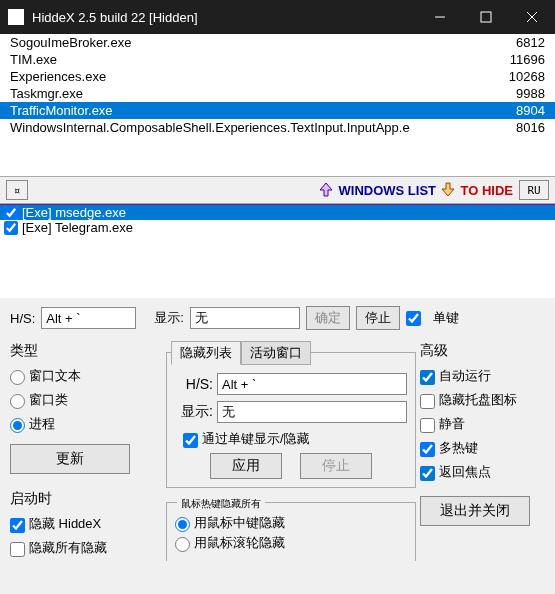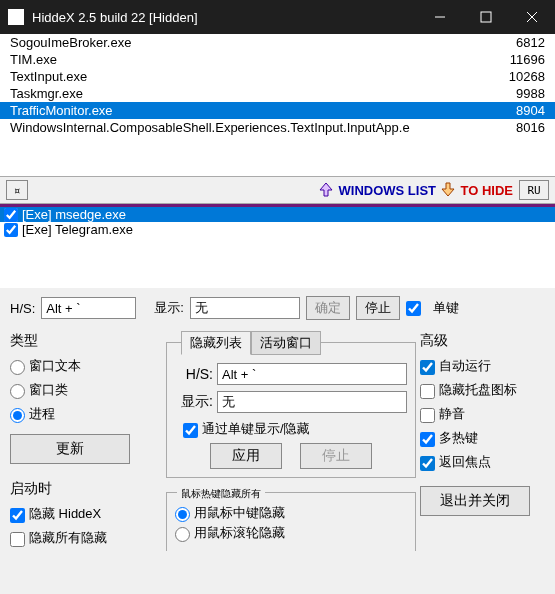--- a/index.html
+++ b/index.html
@@ -17,21 +17,21 @@
   .procrow.sel{background:#0078d7;color:#fff}
   
   .arrowbar{background:#f0f0f0;border-top:1px solid #aaa;border-bottom:1px solid #aaa;height:28px;display:flex;align-items:center;padding:0 6px;gap:6px}
   .smallbox{border:1px solid #888;width:22px;height:20px;display:flex;align-items:center;justify-content:center;font-size:11px;font-family:monospace}
   .arrowbar .center{flex:1;text-align:right;font:bold 17px "Times New Roman",serif}
   .arrowbar .center .blue{color:#0000aa}
   .arrowbar .center .red{color:#cc0000}
   .arrowup{display:inline-block;vertical-align:-2px}
   .arrowdn{display:inline-block;vertical-align:-2px}
   
-  .hidelist{background:#fff;height:84px;border-top:3px solid #701a75}
+  .hidelist{background:#fff;height:94px;border-top:1px solid #701a75}
   .hiderow{display:flex;align-items:center;gap:4px;padding:0 4px;font-size:14px}
   .hiderow.sel{background:#0078d7;color:#fff}
   .hiderow input[type=checkbox]{width:14px;height:14px}
   
   .settings{background:#f0f0f0;padding:8px 10px 0 10px}
   .row1{display:flex;align-items:center;gap:6px;margin-bottom:12px}
   .row1 input[type=text]{border:1px solid #888;height:22px;padding:0 4px;font-size:13px;background:#fff}
   .row1 .btn{border:1px solid #888;height:24px;padding:0 8px;background:#e6e6e6}
   .row1 .btn.dim{color:#888}
   .cb{display:flex;align-items:center;gap:12px}
@@ -43,21 +43,21 @@
   .col.c3{flex:1}
   .section-title{font-size:14px;margin-bottom:2px}
   .radiol{display:flex;align-items:flex-end;gap:4px;padding:1px 0;font-size:14px}
   .radiol input{width:15px;height:15px}
   .cbl{display:flex;align-items:flex-end;gap:4px;padding:1px 0;font-size:14px}
   .cbl input{width:15px;height:15px}
   .cbl input.bluechk{accent-color:#0078d7}
   .bigbtn{border:1px solid #888;background:#e6e6e6;height:30px;width:120px;margin:6px 0;font-size:14px}
   
   .fieldset{border:1px solid #aaa;padding:6px 8px 8px 8px;position:relative;margin-top:4px}
-  .tabs{position:absolute;top:-12px;left:14px;display:flex;background:#6d28d9}
+  .tabs{position:absolute;top:-12px;left:4px;display:flex;background:#6d28d9}
   .tab{border:1px solid #aaa;padding:2px 8px;font-size:13px;background:#f0f0f0}
   .tab.active{border-bottom:1px solid #f0f0f0;background:#f0f0f0}
   .tab.inactive{background:#e0e0e0}
   .field-row{display:flex;align-items:center;gap:4px;margin:6px 0}
   .field-row label{min-width:38px;text-align:right;font-size:14px}
   .field-row input[type=text]{border:1px solid #888;height:22px;padding:0 4px;flex:1;font-size:13px}
   .btnrow{display:flex;gap:18px;margin-top:4px;justify-content:center}
   .btnrow .b{border:1px solid #888;width:72px;height:26px;font-size:14px}
   .btnrow .b.dim{color:#999;background:#e6e6e6}
   .mouse-title{font-size:10px;margin:4px 0 18px 2px}
@@ -92,21 +92,21 @@
 <div class="proclist" id="proclist">
     <div class="procrow">
       <span>SogouImeBroker.exe</span>
       <span>6812</span>
     </div>
     <div class="procrow">
       <span>TIM.exe</span>
       <span>11696</span>
     </div>
     <div class="procrow">
-      <span>TextInput.exe</span>
+      <span>Experiences.exe</span>
       <span>10268</span>
     </div>
     <div class="procrow">
       <span>Taskmgr.exe</span>
       <span>9988</span>
     </div>
     <div class="procrow sel">
       <span>TrafficMonitor.exe</span>
       <span>8904</span>
     </div>

